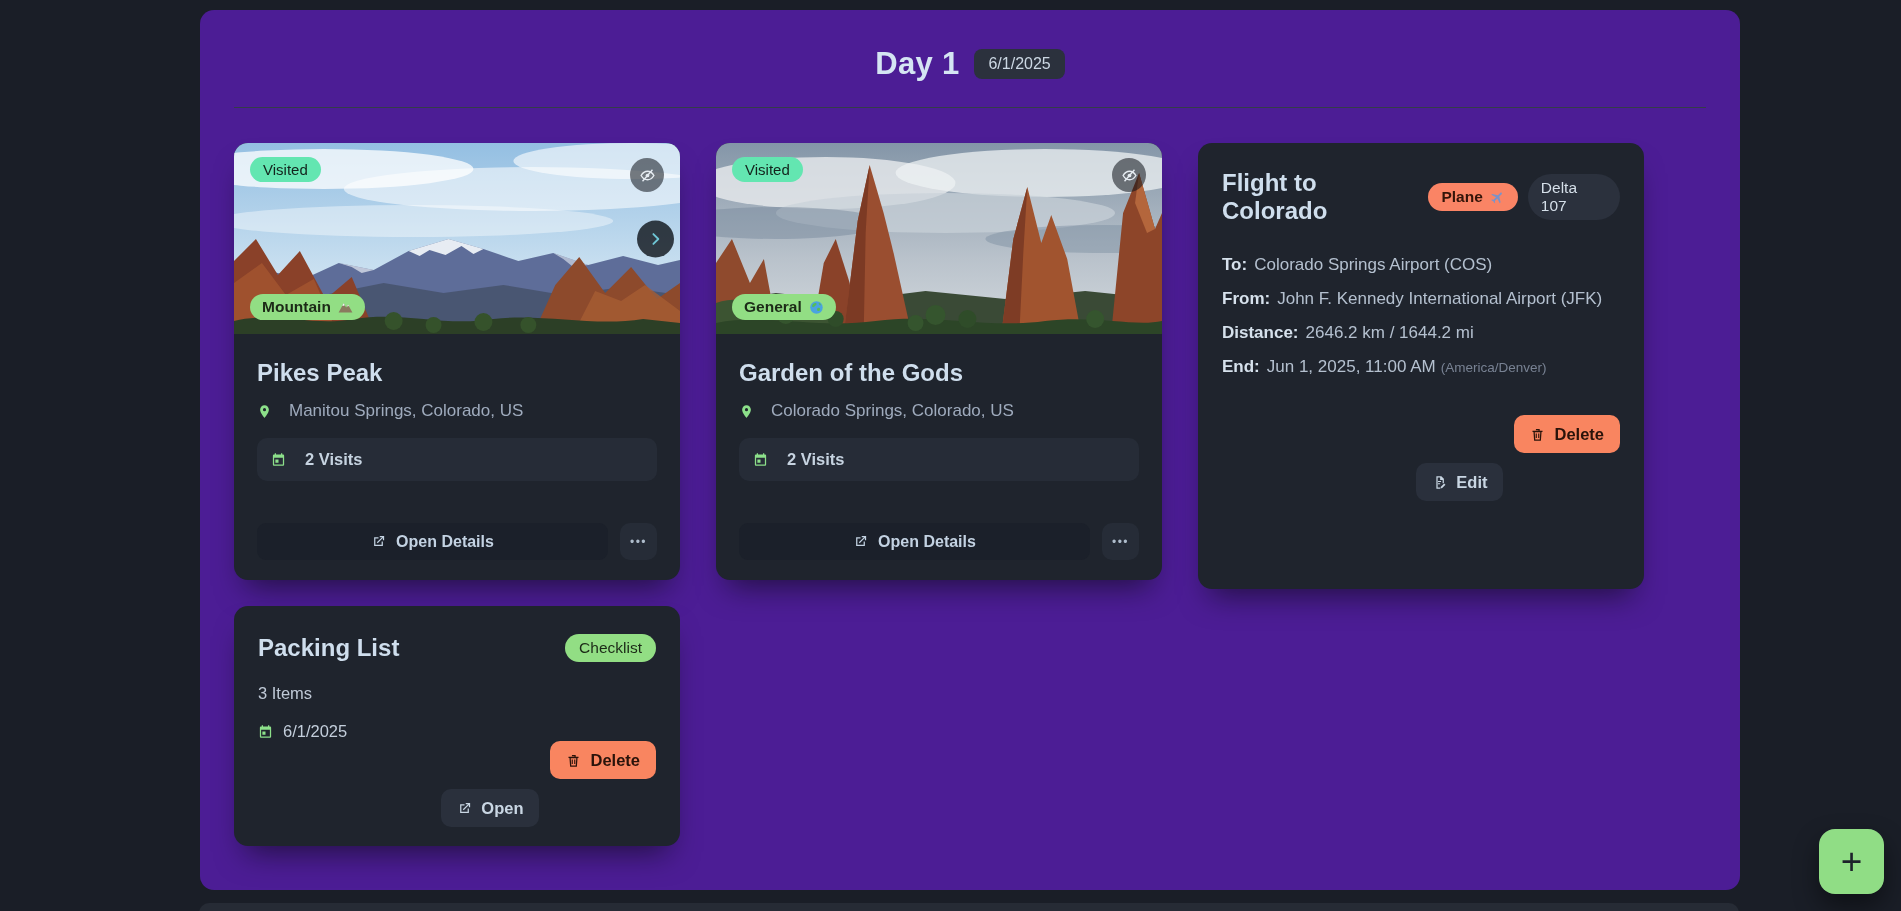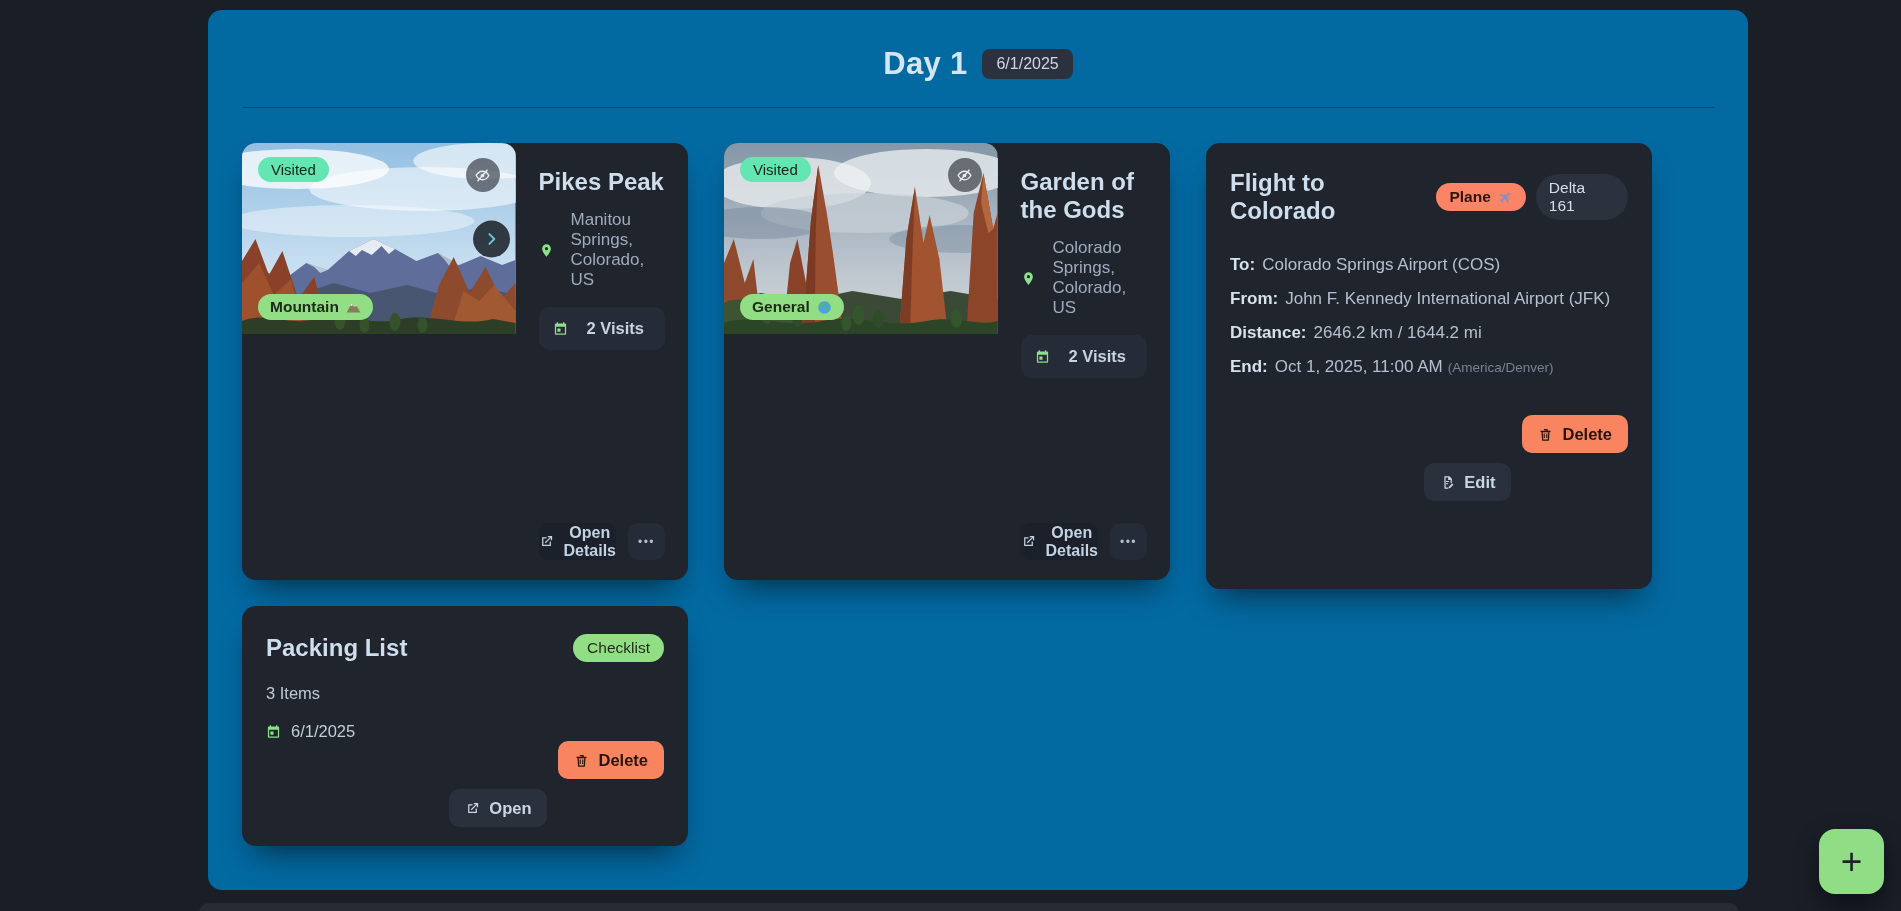--- a/index.html
+++ b/index.html
@@ -4,22 +4,22 @@
 <style>
   * { margin:0; padding:0; box-sizing:border-box; }
   html,body { width:1901px; height:911px; }
   body {
     position:relative; overflow:hidden;
     background:#1a1e27;
     font-family:"Liberation Sans", sans-serif;
     -webkit-font-smoothing:antialiased;
   }
   .main-panel {
-    position:absolute; left:208px; top:10px; width:1540px; height:880px;
-    background:#0369a1; border-radius:14px;
+    position:absolute; left:200px; top:10px; width:1540px; height:880px;
+    background:#4c1d95; border-radius:14px;
   }
   .next-panel-peek {
     position:absolute; left:199px; top:903px; width:1540px; height:10px;
     background:#262b35; border-radius:12px 12px 0 0;
   }
   
   .day-header { display:flex; justify-content:center; align-items:center; gap:15px; padding-top:36px; }
   .day-title { font-size:31px; font-weight:700; color:#d5e5f3; letter-spacing:.3px; }
   .day-date-badge {
     background:#2b313d; color:#ccd8e4; font-size:16px; font-weight:500;
@@ -30,21 +30,21 @@
   
   .cards-grid {
     position:absolute; left:34px; top:133px;
     display:grid; grid-template-columns:446px 446px 446px;
     column-gap:36px; row-gap:17px; align-items:start;
   }
   .card {
     background:#1f242d; border-radius:14px; position:relative;
     box-shadow:0 18px 30px -12px rgba(6,8,12,.6);
   }
-  .place-card { height:437px; display:flex; flex-direction:row; }
+  .place-card { height:437px; display:flex; flex-direction:column; }
   .flight-card { height:446px; padding:26px 24px 24px; }
   .packing-card { height:240px; padding:28px 24px 22px; display:flex; flex-direction:column; grid-column:1; }
 
   
   .card-img { height:191px; position:relative; border-radius:14px 14px 0 0; overflow:hidden; }
   .photo { display:block; width:100%; height:100%; }
   .badge-status {
     position:absolute; top:14px; left:16px;
     background:#63e6b1; color:#13231c; font-size:15px; font-weight:500;
     padding:4px 13px; border-radius:999px;
@@ -354,35 +354,35 @@
     <div class="card flight-card">
       <div class="fc-header">
         <span class="fc-title">Flight to Colorado</span>
         <span class="fc-badges">
           <span class="badge-plane">
             <span>Plane</span>
             <svg class="ic-sm">
                 <use href="#i-plane"></use>
               </svg>
           </span>
-          <span class="badge-code">Delta 161</span>
+          <span class="badge-code">Delta 107</span>
         </span>
       </div>
       <div class="fc-rows">
         <div class="fc-row">
           <span class="fc-label">To:</span><span>Colorado Springs Airport (COS)</span>
         </div>
         <div class="fc-row">
           <span class="fc-label">From:</span><span>John F. Kennedy International Airport (JFK)</span>
         </div>
         <div class="fc-row">
           <span class="fc-label">Distance:</span><span>2646.2 km / 1644.2 mi</span>
         </div>
         <div class="fc-row">
-          <span class="fc-label">End:</span><span>Oct 1, 2025, 11:00 AM</span><span class="fc-tz">(America/Denver)</span>
+          <span class="fc-label">End:</span><span>Jun 1, 2025, 11:00 AM</span><span class="fc-tz">(America/Denver)</span>
         </div>
       </div>
       <div class="fc-actions">
         <button class="btn-secondary">
           <svg class="ic-sm">
               <use href="#i-edit"></use>
             </svg>
           <span>Edit</span>
         </button>
         <button class="btn-danger">

